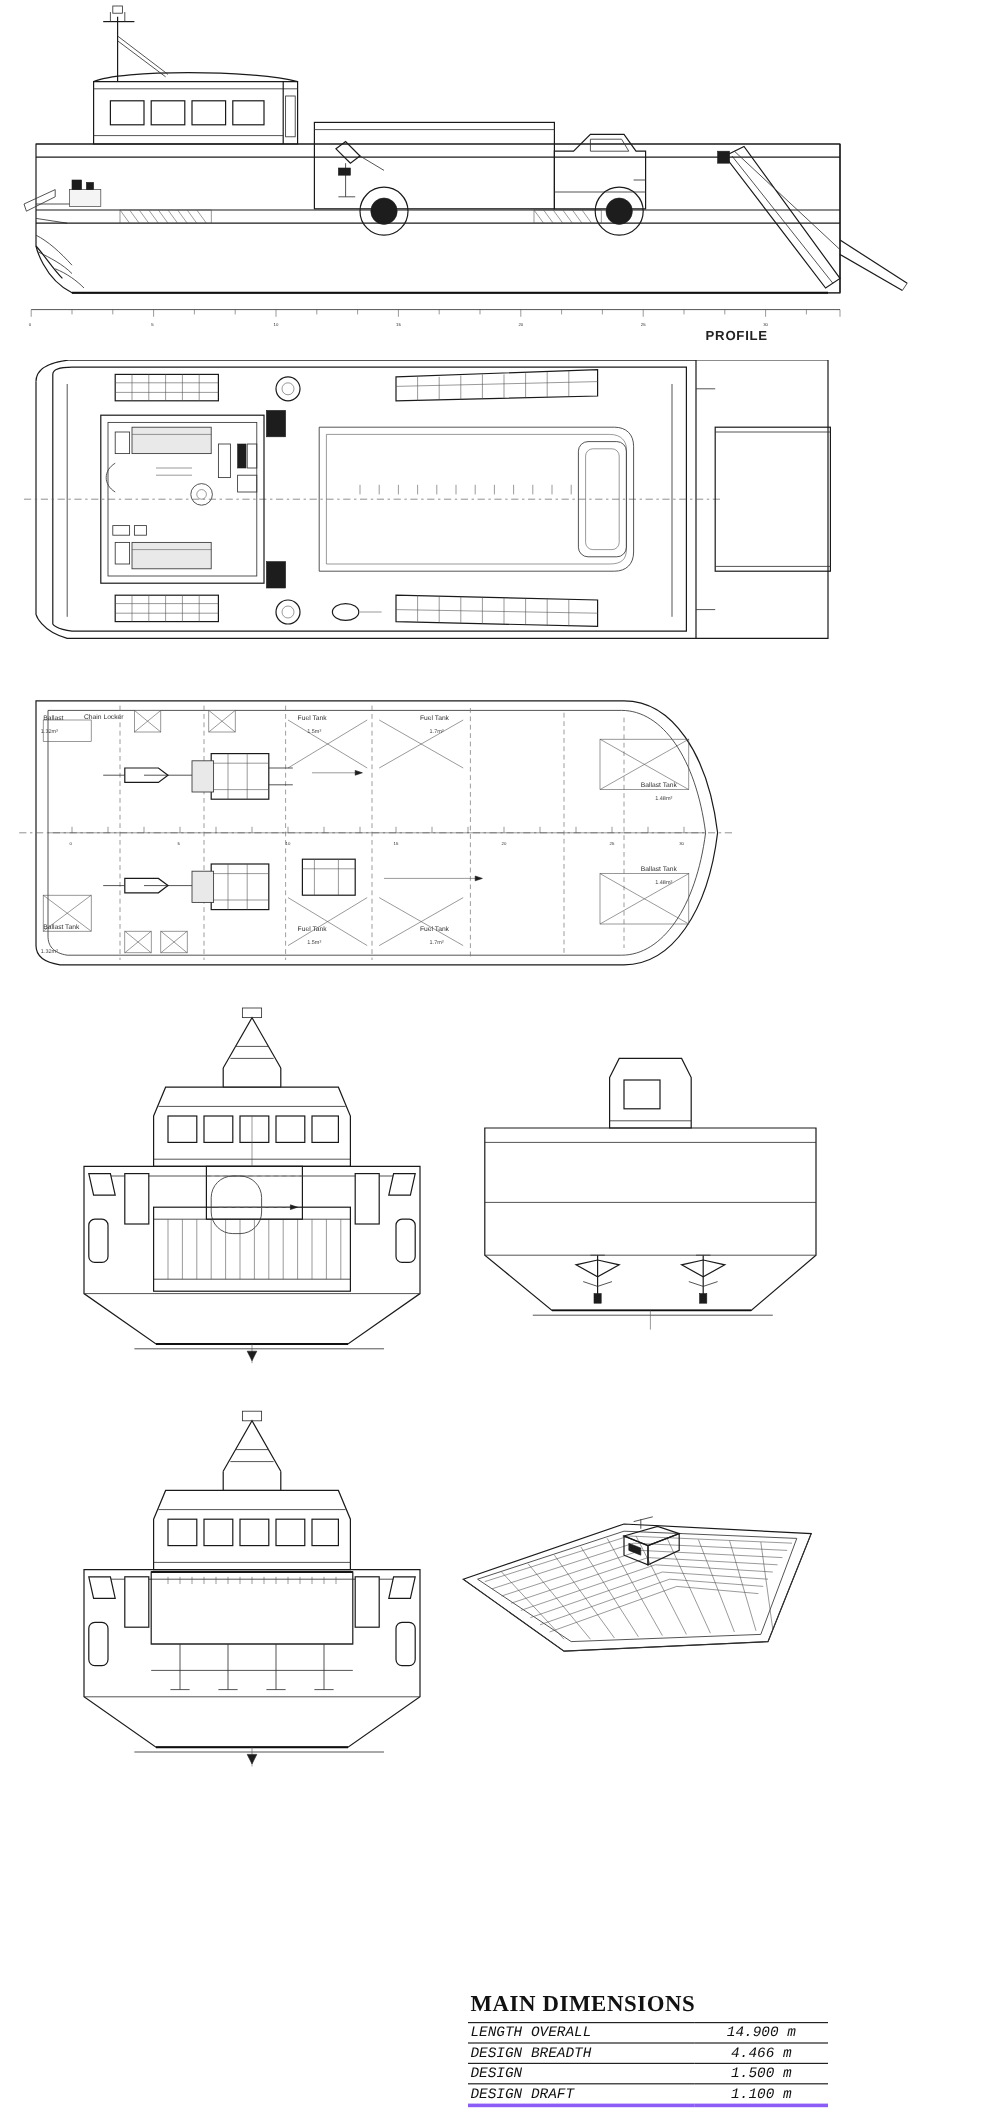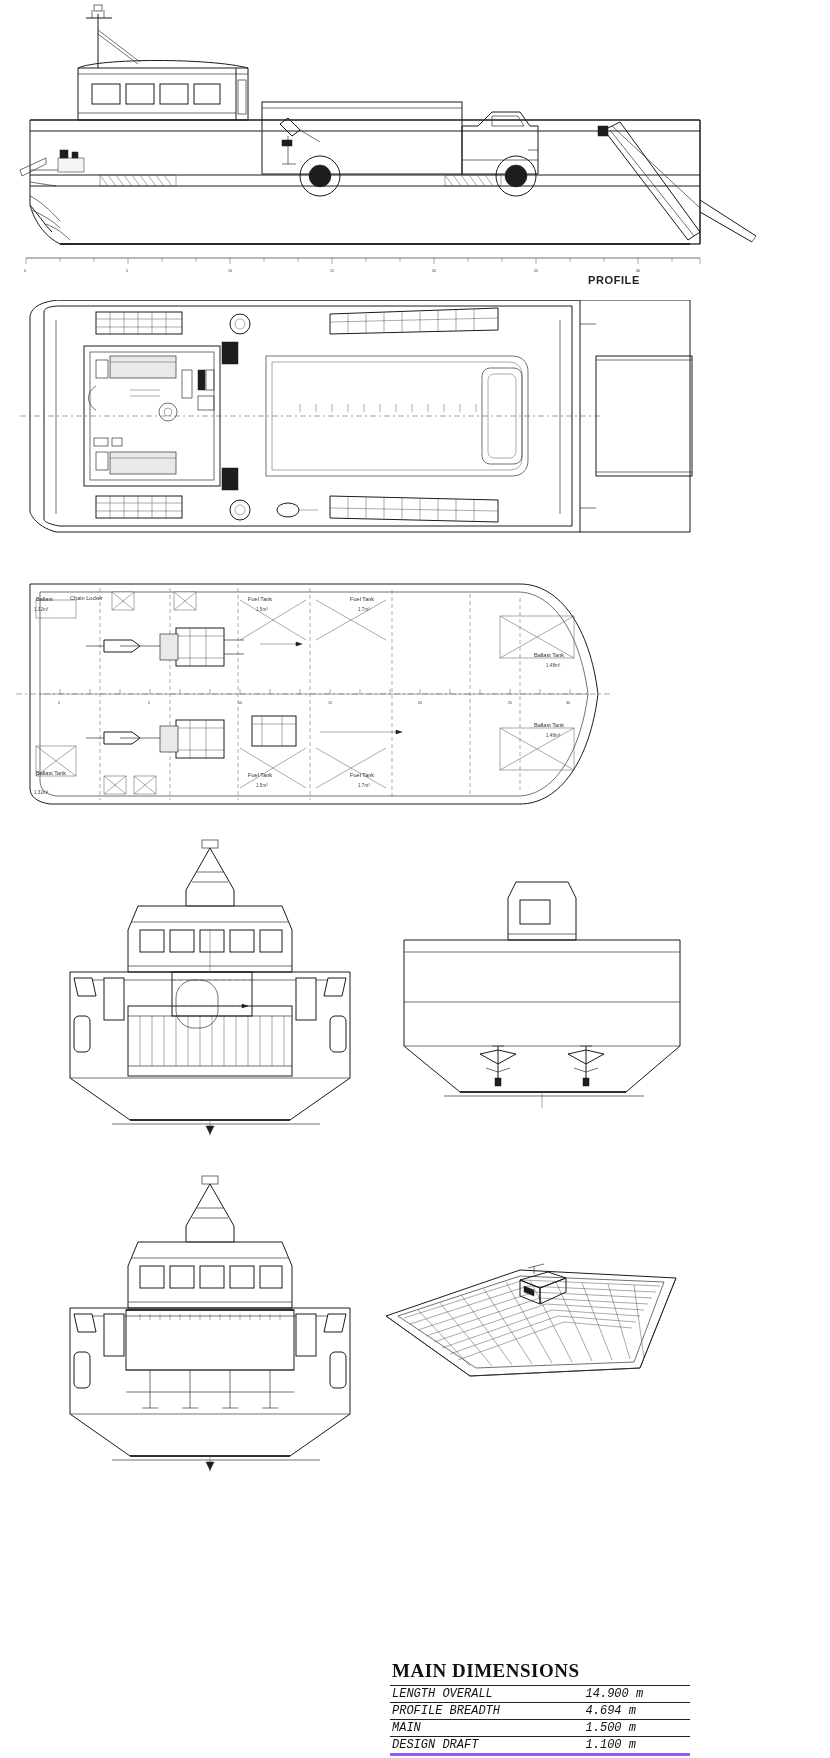--- a/index.html
+++ b/index.html
@@ -16,21 +16,21 @@
   .filld{fill:#1d1d1d;stroke:#1d1d1d;stroke-width:0.5;}
   .filllg{fill:#f4f4f4;stroke:#444;stroke-width:0.6;}
   .txt-sm{font-family:"Liberation Sans",sans-serif;font-size:3.6px;fill:#333;}
   .label-profile{position:absolute;font-family:"Liberation Sans",sans-serif;font-size:11px;font-weight:bold;letter-spacing:.6px;color:#222;}
   .tank-lbl{position:absolute;font-family:"Liberation Sans",sans-serif;font-size:5.6px;color:#333;white-space:nowrap;}
   .tank-val{position:absolute;font-family:"Liberation Sans",sans-serif;font-size:4.6px;color:#444;white-space:nowrap;}
   .dims{position:absolute;left:390px;top:1660px;width:300px;}
   .dims-title{font-family:"Liberation Serif",serif;font-size:19px;font-weight:bold;letter-spacing:.5px;color:#111;margin:0 0 3px 2px;}
   .dims table{border-collapse:collapse;width:300px;font-family:"Liberation Mono",monospace;font-size:12px;color:#111;font-style:italic;}
   .dims td{border-top:1px solid #222;padding:1px 2px 1px 2px;}
-  .dims td.v{text-align:left;white-space:nowrap;}
+  .dims td.v{text-align:center;white-space:nowrap;}
   .dims tr:last-child td{border-bottom:3px solid #8b5cf6;}
 </style>
 </head>
 <body>
 
 <div class="sheet">
 
 <svg width="830" height="300" viewBox="0 0 830 300" style="position:absolute;left:0;top:0;">
 
   <g>
@@ -470,25 +470,25 @@
 
 <div class="dims">
   <div class="dims-title">MAIN DIMENSIONS</div>
   <table>
     <tbody>
       <tr>
         <td>LENGTH OVERALL</td>
         <td class="v">14.900 m</td>
       </tr>
       <tr>
-        <td>PROFILE BREADTH</td>
-        <td class="v">4.694 m</td>
+        <td>DESIGN BREADTH</td>
+        <td class="v">4.466 m</td>
       </tr>
       <tr>
-        <td>MAIN</td>
+        <td>DESIGN</td>
         <td class="v">1.500 m</td>
       </tr>
       <tr>
         <td>DESIGN DRAFT</td>
         <td class="v">1.100 m</td>
       </tr>
     </tbody>
   </table>
 </div>
 

